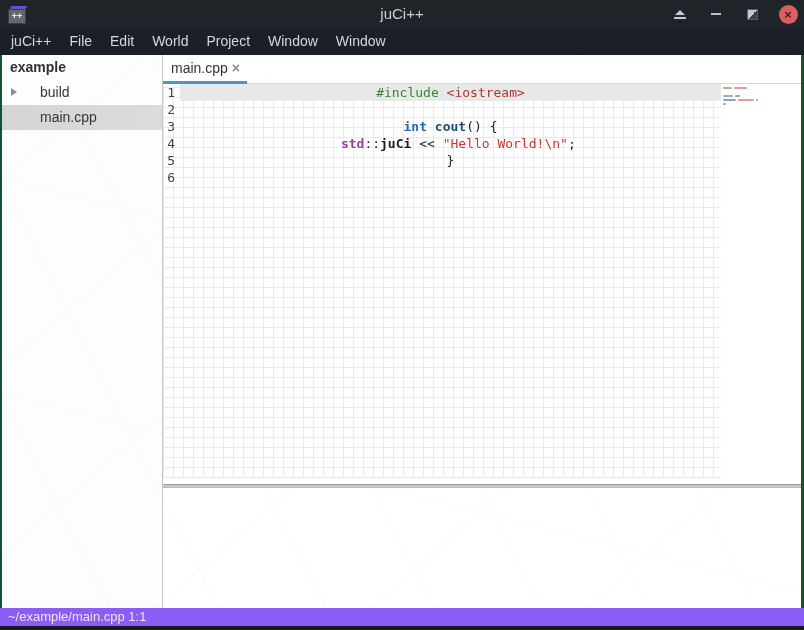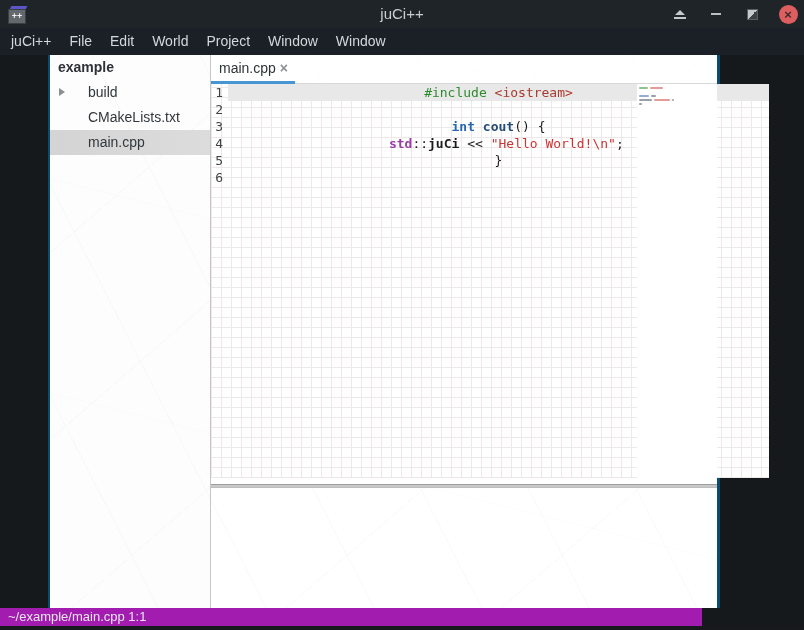--- a/index.html
+++ b/index.html
@@ -20,21 +20,21 @@
   .ic-shade{position:relative;width:12px;height:9px;}
   .ic-shade .tri{position:absolute;left:1px;top:0;width:0;height:0;border-left:5px solid transparent;border-right:5px solid transparent;border-bottom:5px solid #c3c9ce;}
   .ic-shade .bar{position:absolute;left:0;bottom:0;width:12px;height:2px;background:#c3c9ce;}
   .ic-min{width:10px;height:2px;background:#b9bfc4;}
   .ic-restore{width:9px;height:9px;background:linear-gradient(135deg,#c3c9ce 50%,#3a4147 50%);outline:1px solid #565d63;}
   .ic-close{width:19px;height:19px;border-radius:50%;background:#dd5e5e;color:#402a2a;font-size:13px;font-weight:bold;line-height:19px;text-align:center;}
   
   .menubar{position:absolute;left:0;top:28px;width:804px;height:27px;background:#1b2026;display:flex;align-items:center;padding-left:2px;box-sizing:border-box;}
   .menu-item{color:#d3d8db;font-size:14px;padding:0 9px;line-height:27px;cursor:default;}
   
-  .workspace{position:absolute;left:0;top:55px;width:672px;height:553px;background:#0c4a6e;margin-left:48px;}
+  .workspace{position:absolute;left:0;top:55px;width:804px;height:553px;background:#14532d;}
   .ws-inner{position:absolute;left:2px;top:0;right:3px;bottom:0;
     background:
       repeating-linear-gradient(63deg, rgba(120,138,138,.10) 0 1px, transparent 1px 96px),
       repeating-linear-gradient(-41deg, rgba(120,138,138,.09) 0 1px, transparent 1px 141px),
       repeating-linear-gradient(14deg, rgba(120,138,138,.06) 0 1px, transparent 1px 208px),
       #ffffff;}
   
   .sidebar{position:absolute;left:0;top:0;width:160px;bottom:0;border-right:1px solid #c6c6c6;background:rgba(251,251,251,.55);}
   .side-project{height:25px;line-height:25px;padding-left:8px;font-weight:bold;font-size:14px;color:#2d3236;}
   .side-item{position:relative;height:25px;line-height:25px;padding-left:38px;font-size:14px;color:#32373b;cursor:default;}
@@ -71,21 +71,21 @@
   .mm-row{height:2px;margin:0 0 2px 2px;display:flex;gap:2px;}
   .mm-seg{height:2px;border-radius:1px;}
   .mm-green{background:#8cc48c;}
   .mm-red{background:#e59c96;}
   .mm-blue{background:#92aed2;}
   .mm-dark{background:#9aa0a8;}
   
   .pane-divider{position:absolute;left:0;top:429px;right:0;height:4px;background:#c9c9c9;border-top:1px solid #9d9d9d;border-bottom:1px solid #bdbdbd;box-sizing:border-box;}
   .lowerpane{position:absolute;left:0;top:433px;right:0;bottom:0;background:rgba(255,255,255,.55);}
   
-  .statusbar{position:absolute;left:0;top:608px;width:702px;height:18px;background:#a21caf;color:#e6e9ea;font-size:13px;line-height:18px;padding-left:8px;box-sizing:border-box;}
+  .statusbar{position:absolute;left:0;top:608px;width:804px;height:18px;background:#8b5cf6;color:#e6e9ea;font-size:13px;line-height:18px;padding-left:8px;box-sizing:border-box;}
   .bottom-border{position:absolute;left:0;top:626px;width:804px;height:4px;background:#17191c;}
 </style>
 </head>
 <body>
 
 <div class="window">
 
   <div class="titlebar">
     <div class="app-icon">
       <div class="cube-top"></div>
@@ -121,21 +121,20 @@
       <div class="menu-item">Window</div>
     </div>
 
   <div class="workspace">
     <div class="ws-inner">
 
       <div class="sidebar">
         <div class="side-project">example</div>
         <div id="side-items">
             <div class="side-item"><div class="expander"></div><span>build</span></div>
-            <div class="side-item"><span>CMakeLists.txt</span></div>
             <div class="side-item selected"><span>main.cpp</span></div>
           </div>
       </div>
 
       <div class="rightcol">
 
         <div class="tabbar">
           <div class="tab">
             <span class="tab-label">main.cpp</span>
             <span class="tab-close">×</span>

